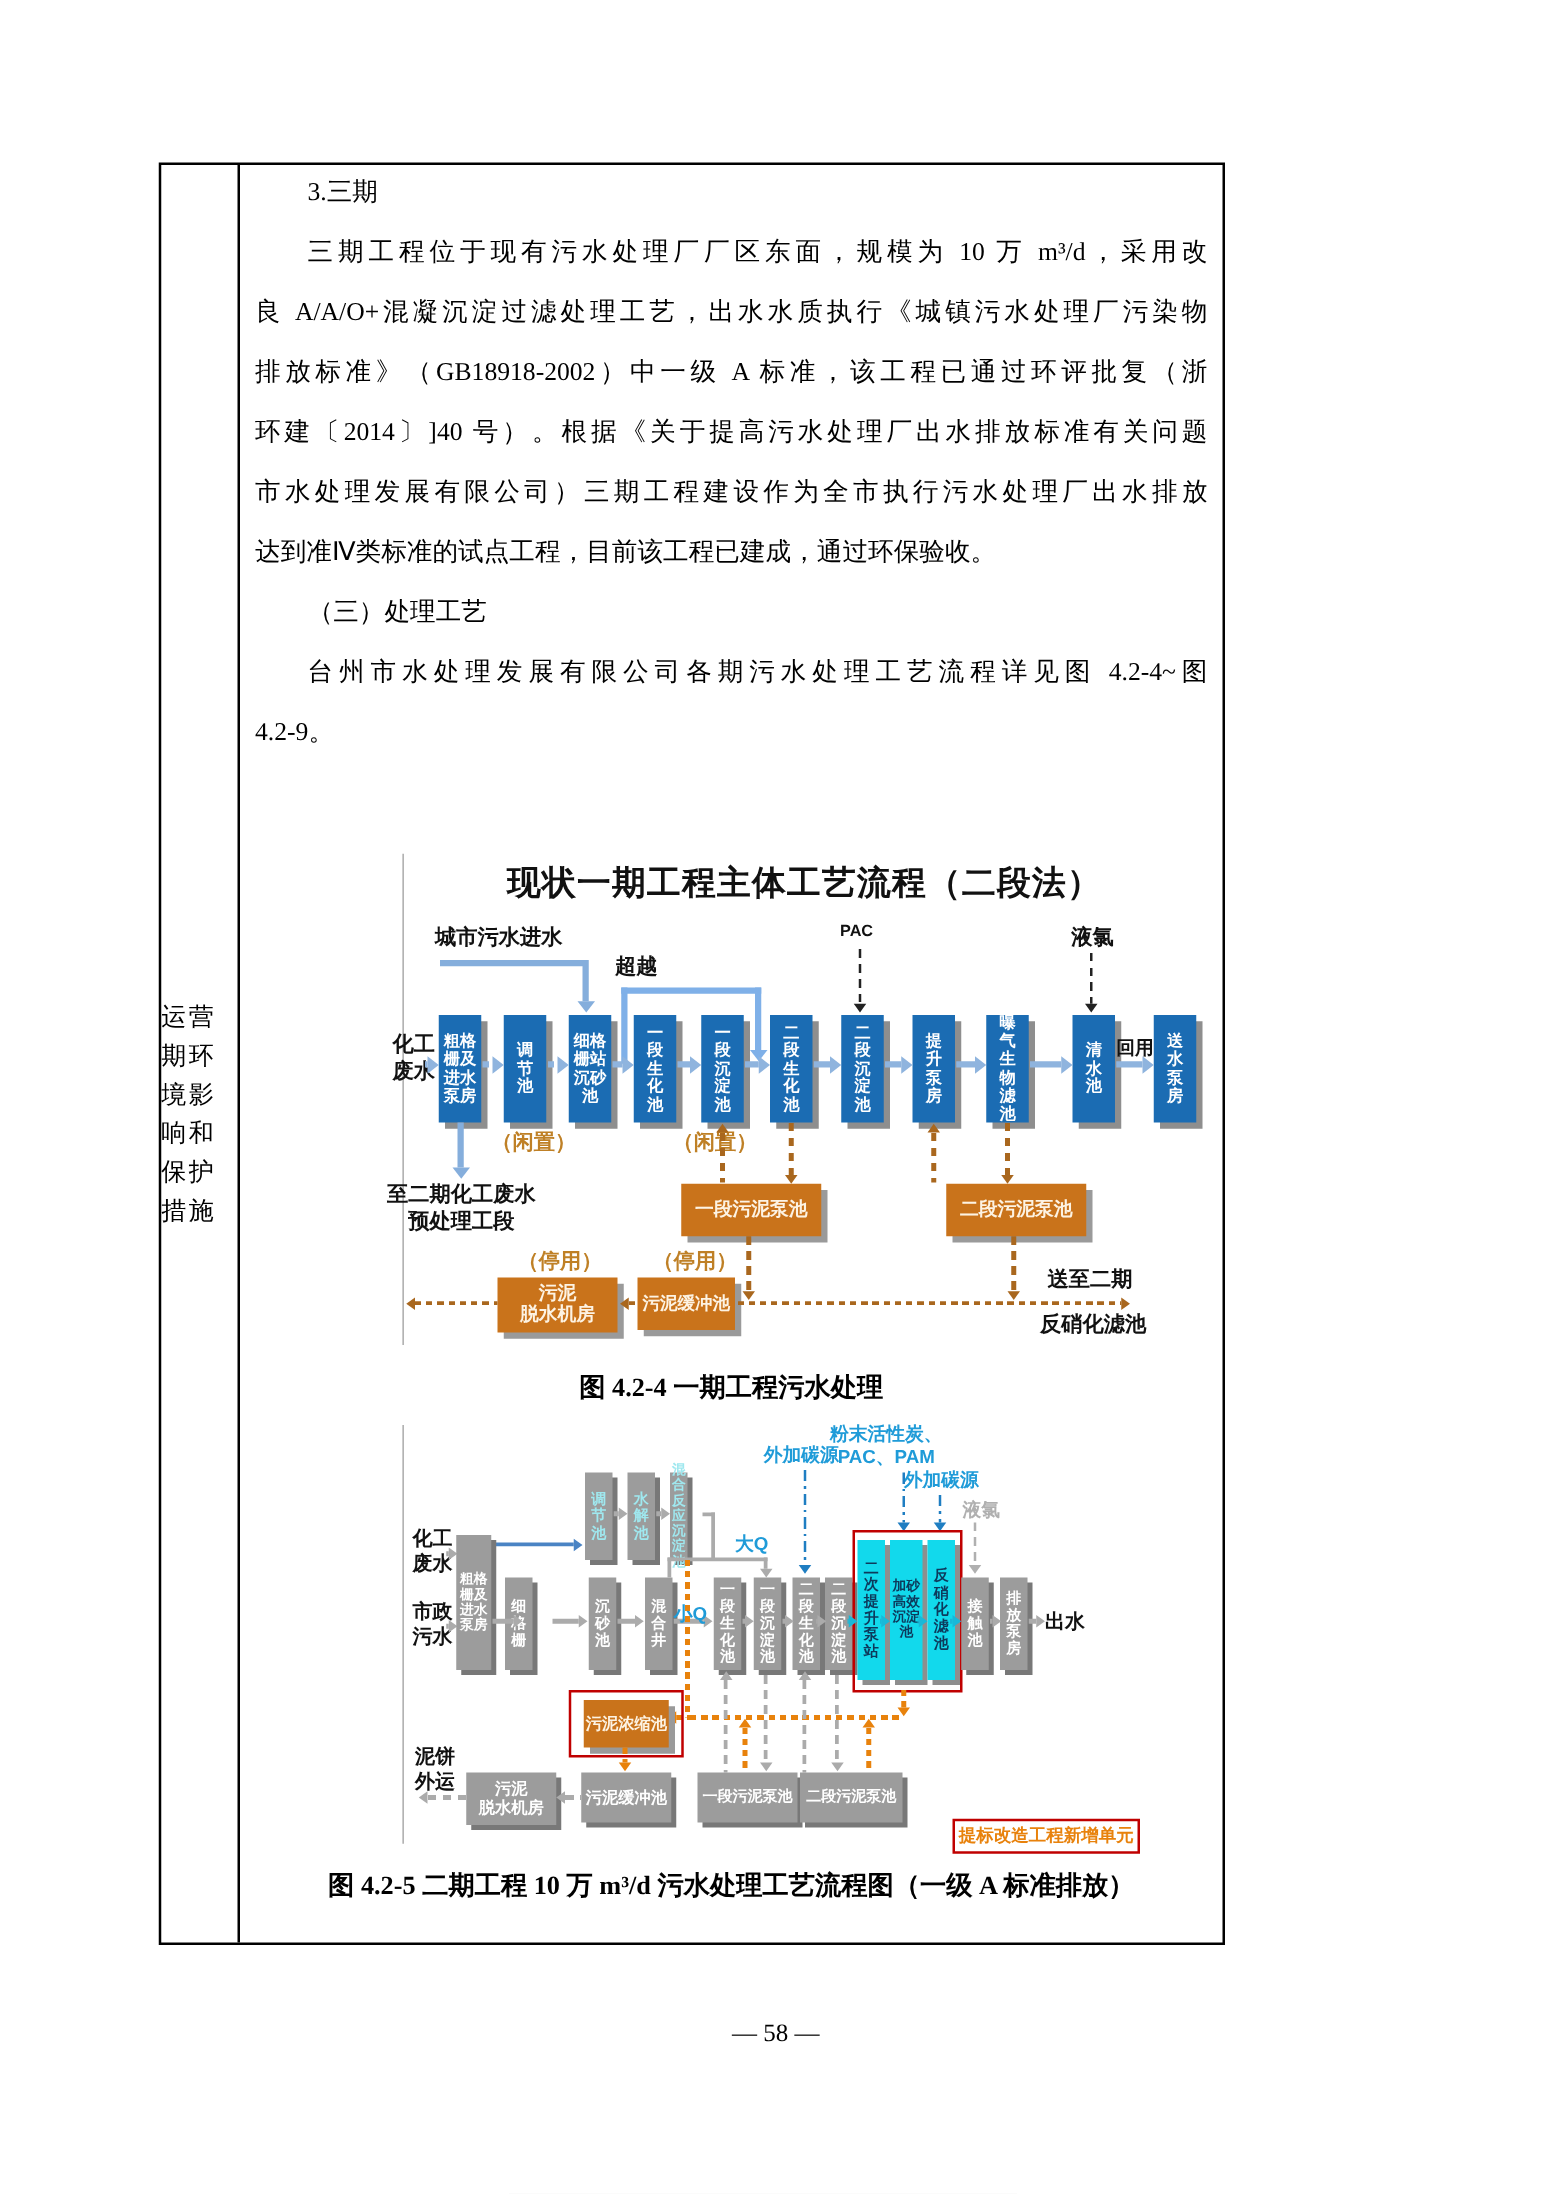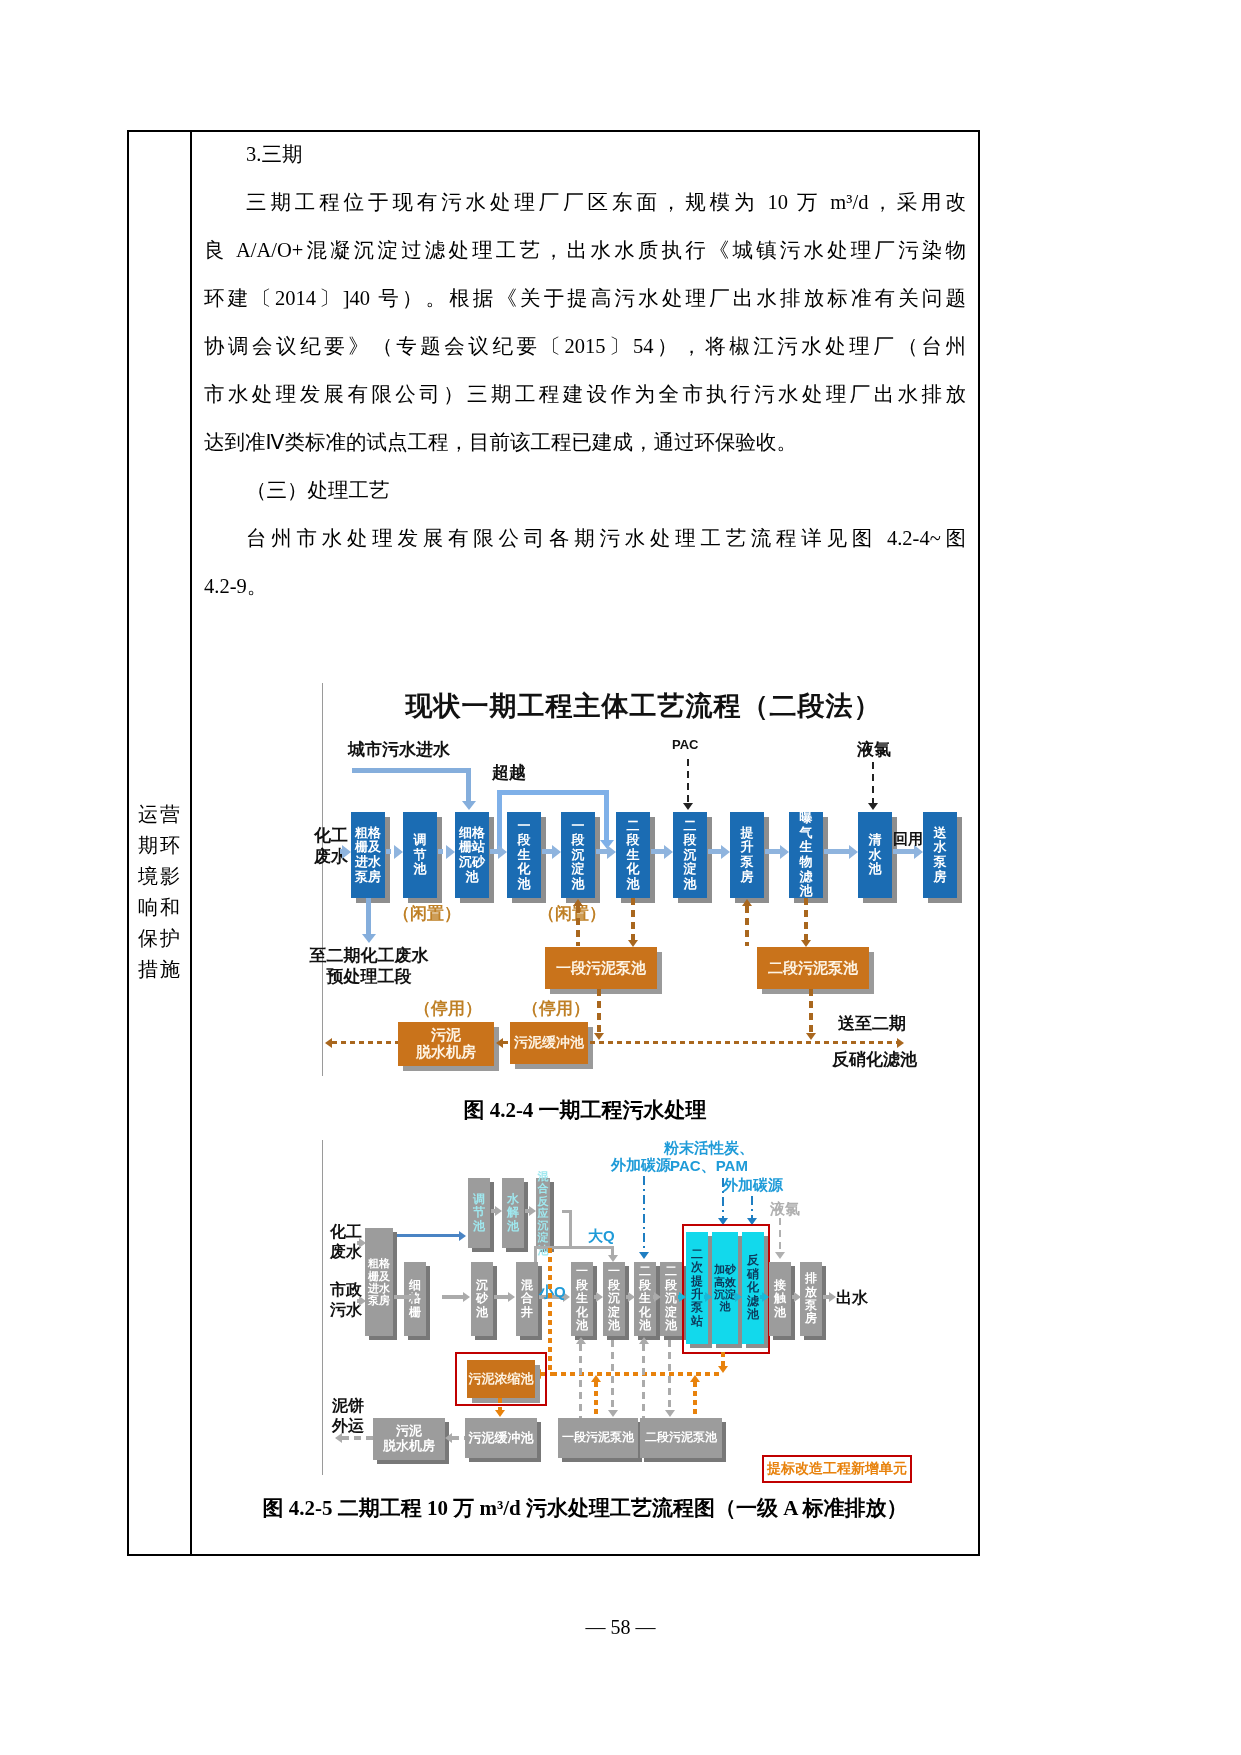--- a/index.html
+++ b/index.html
@@ -6,21 +6,21 @@
   body{background:#e8e8e8;font-family:"Liberation Serif",serif}
   #page{position:relative;width:1241px;height:1755px;background:#fff;margin:0 auto;overflow:hidden;color:#000}
   .abs{position:absolute}
   
   .tframe{border:2px solid #000}
   
   .bodyline{width:762px;height:48px;line-height:48px;font-size:20.5px;white-space:normal;overflow:visible}
   .ind{text-indent:42px}
   .fill{text-align:justify;text-align-last:justify}
   
-  .siderow{width:62px;height:31px;line-height:31px;text-align:center;font-size:20px;letter-spacing:2px}
+  .siderow{width:62px;height:31px;line-height:31px;font-size:20px;letter-spacing:2px}
   
   .dlabel{position:absolute;font-family:"Liberation Sans",sans-serif;font-weight:bold;color:#111;line-height:1.22;text-align:center}
   .box{position:absolute;display:flex;align-items:center;justify-content:center;text-align:center;
        font-family:"Liberation Sans",sans-serif;font-weight:bold;line-height:1.12}
   .bbox{background:#1b6cb3;color:#fff;box-shadow:5px 5px 0 0 #8e8e8e}
   .obox{background:#c9731b;color:#fdf3e3;box-shadow:5px 5px 0 0 #9a9a9a}
   .gbox{background:#9c9c9c;color:#fff;box-shadow:4px 4px 0 0 #787878}
   .cbox{background:#12d9ec;color:#0d3a5c;box-shadow:4px 4px 0 0 #8e8e8e}
   .tealtext{color:#9fe8ef}
   .redframe{position:absolute;border:2px solid #c00000;background:transparent}
@@ -69,22 +69,22 @@
     <div class="siderow">境影</div>
     <div class="siderow">响和</div>
     <div class="siderow">保护</div>
     <div class="siderow">措施</div>
   </div>
 
   <div class="abs" style="left:204px;top:130px;width:762px">
     <div class="bodyline ind">3.三期</div>
     <div class="bodyline ind fill">三期工程位于现有污水处理厂厂区东面，规模为 10 万 m³/d，采用改</div>
     <div class="bodyline fill">良 A/A/O+混凝沉淀过滤处理工艺，出水水质执行《城镇污水处理厂污染物</div>
+    <div class="bodyline fill">排放标准》（GB18918-2002）中一级 A 标准，该工程已通过环评批复（浙</div>
     <div class="bodyline fill">环建〔2014〕]40 号）。根据《关于提高污水处理厂出水排放标准有关问题</div>
-    <div class="bodyline fill">协调会议纪要》（专题会议纪要〔2015〕54），将椒江污水处理厂（台州</div>
     <div class="bodyline fill">市水处理发展有限公司）三期工程建设作为全市执行污水处理厂出水排放</div>
     <div class="bodyline">达到准Ⅳ类标准的试点工程，目前该工程已建成，通过环保验收。</div>
     <div class="bodyline ind">（三）处理工艺</div>
     <div class="bodyline ind fill">台州市水处理发展有限公司各期污水处理工艺流程详见图 4.2-4~图</div>
     <div class="bodyline">4.2-9。</div>
   </div>
 
   <div class="imgedge" style="left:322px;top:683px;height:393px"></div>
 
   <div class="dlabel" style="left:322px;top:690px;width:643px;font-size:27px;letter-spacing:1px">现状一期工程主体工艺流程（二段法）</div>

